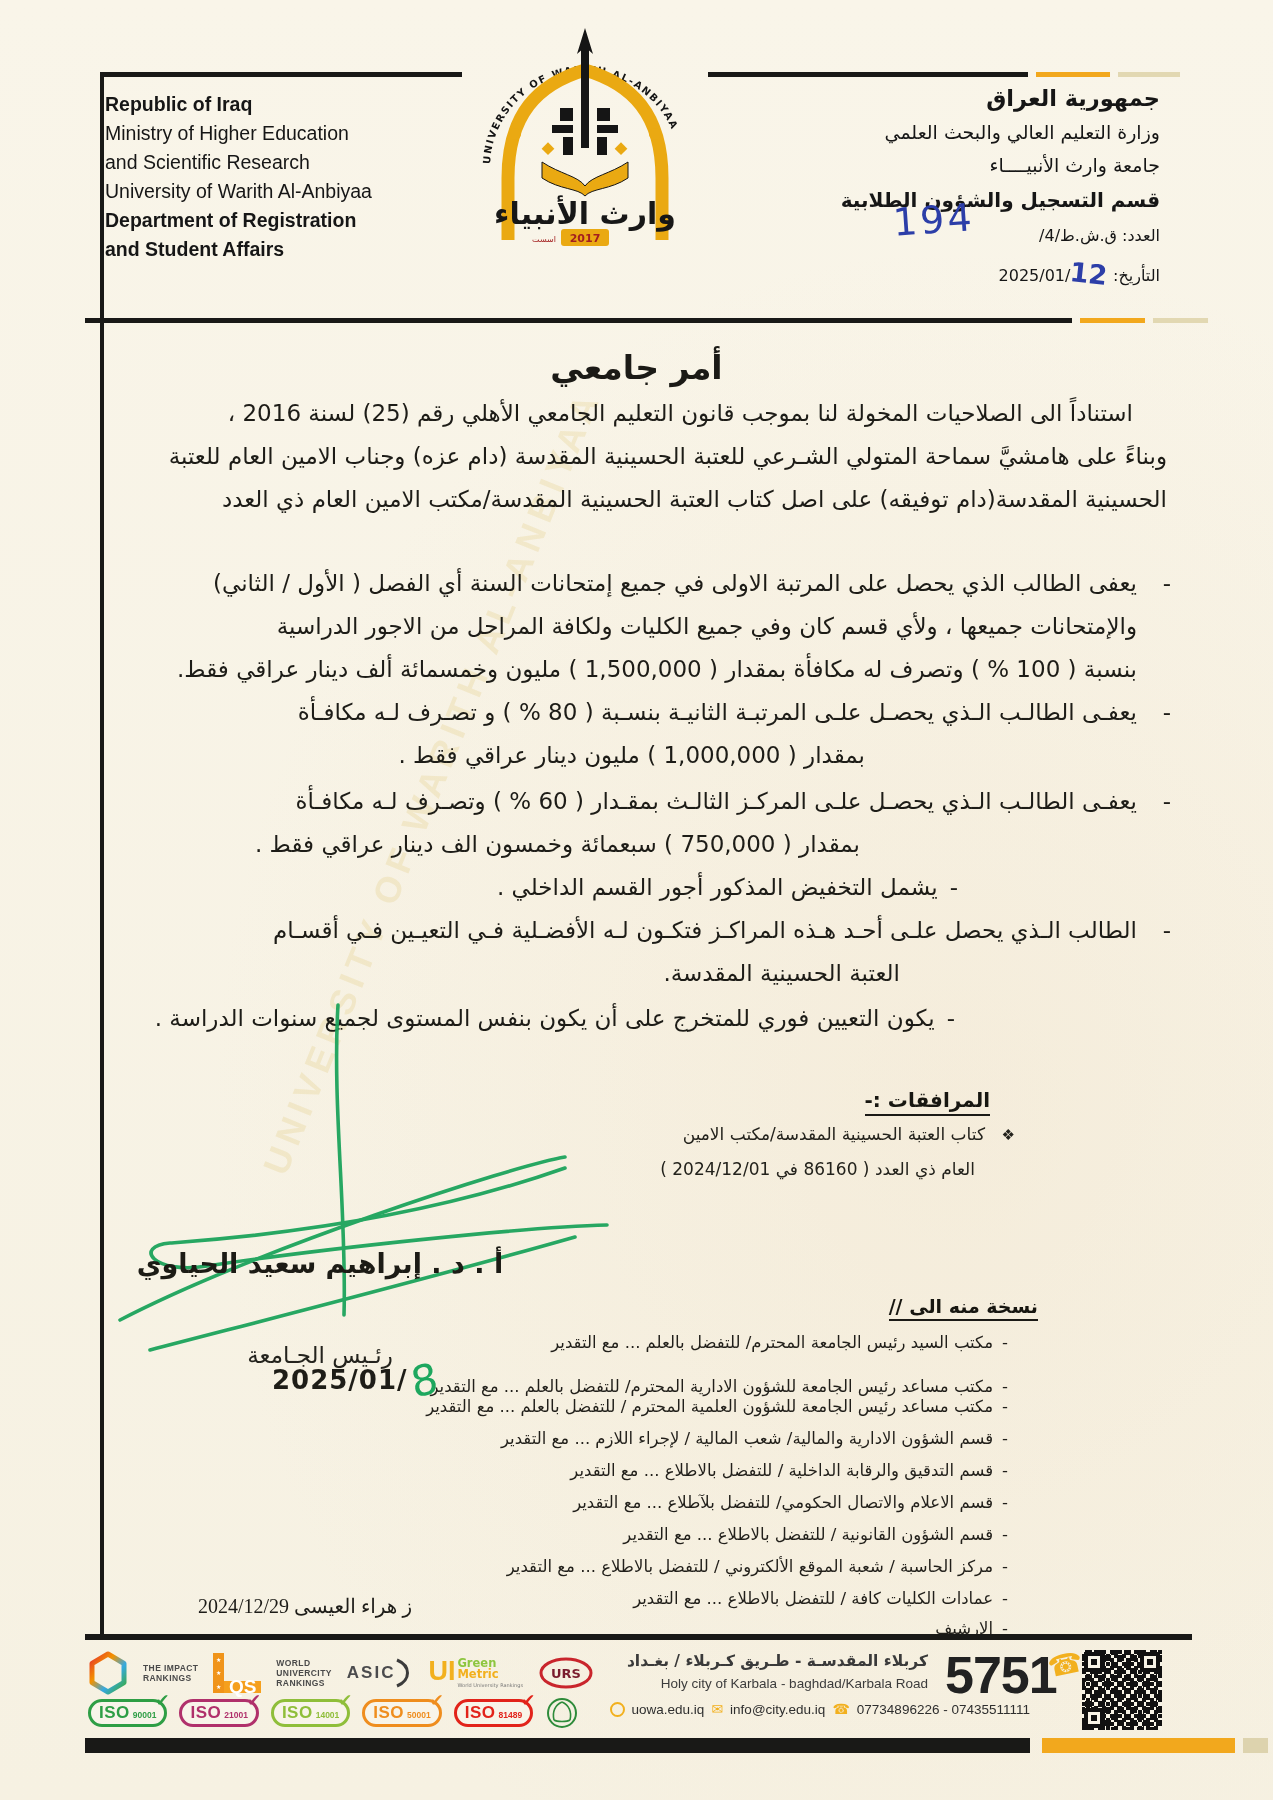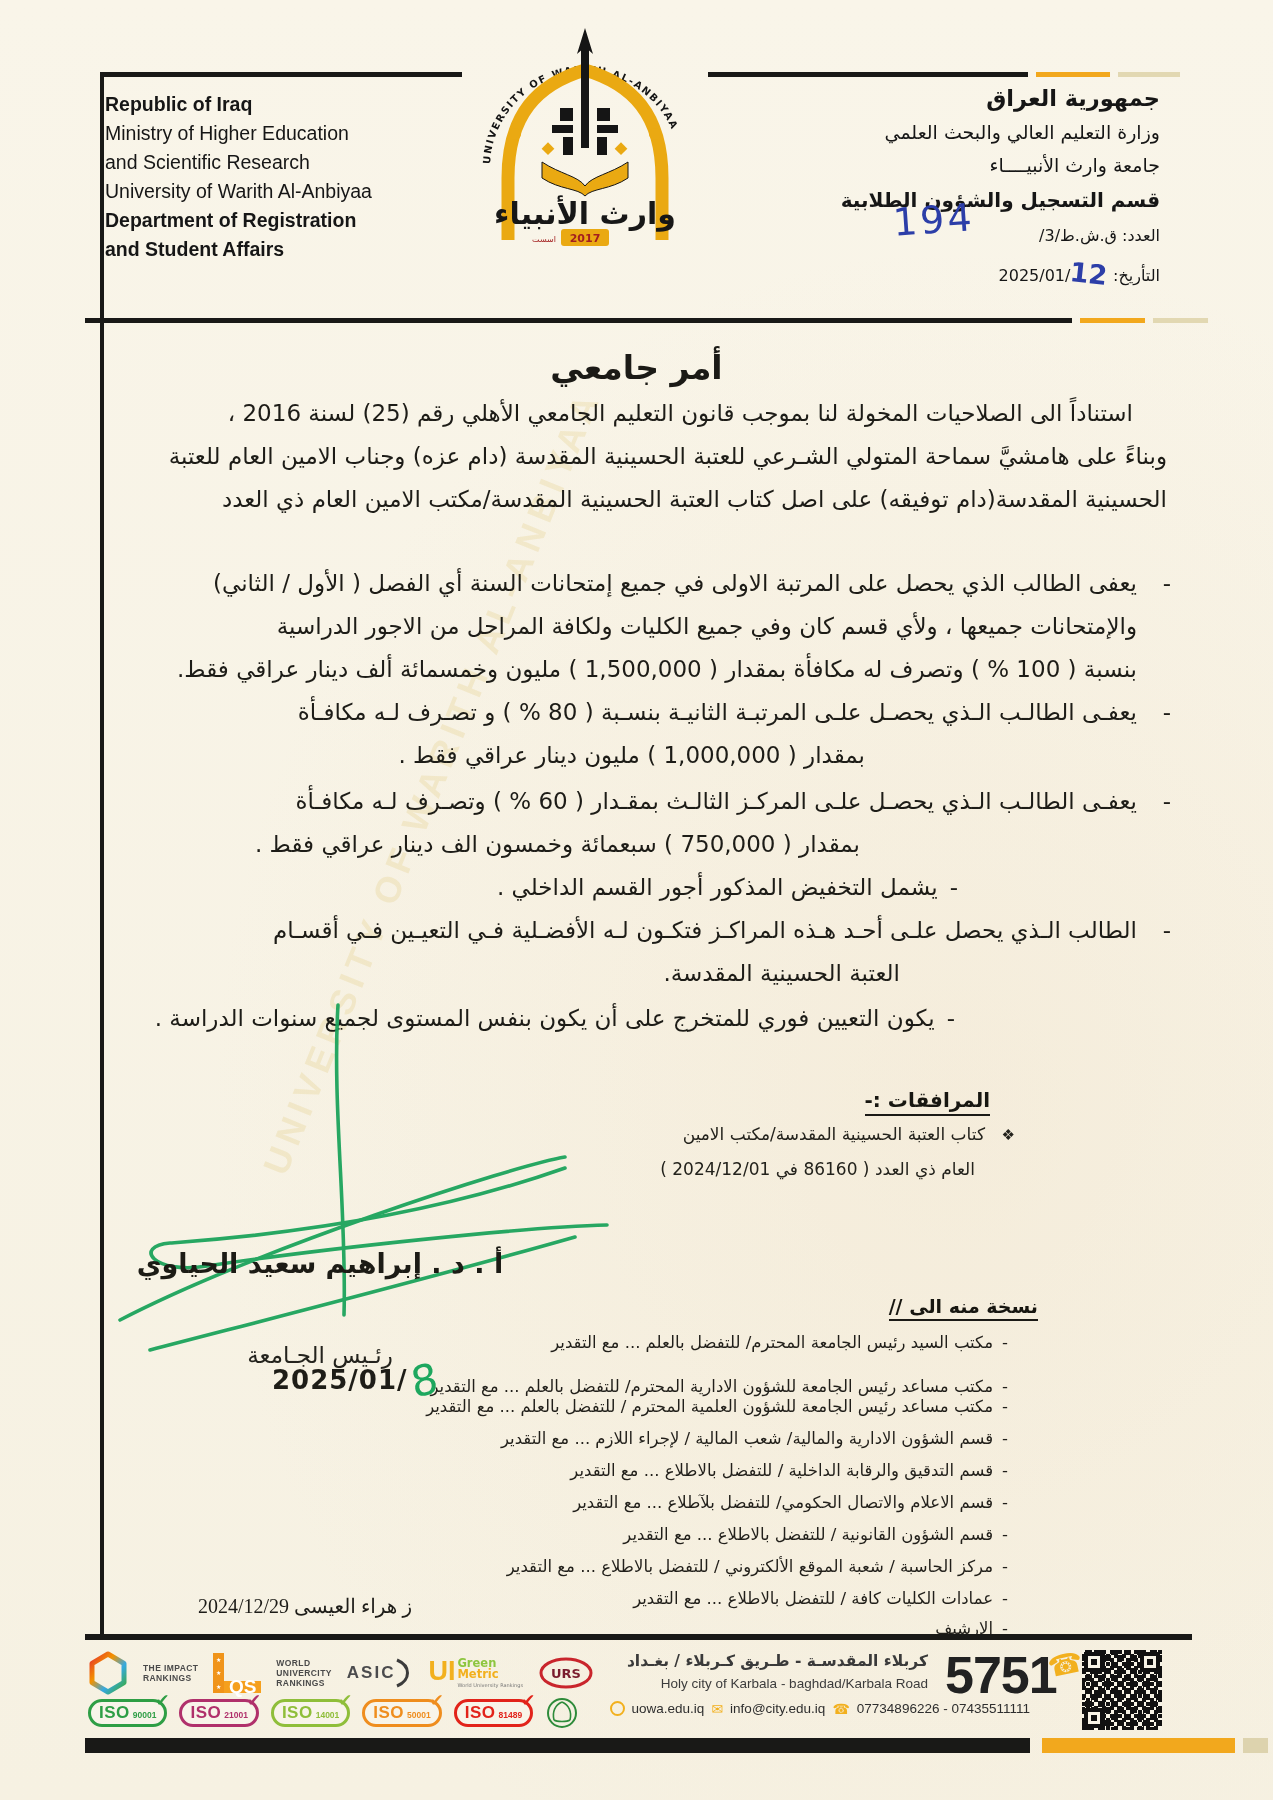--- a/index.html
+++ b/index.html
@@ -79,21 +79,21 @@
   .iso .chk{position:absolute;top:-12px;right:-5px;font-size:17px;}
   .c1{color:#2e9e45;border-color:#2e9e45;}
   .c2{color:#b0306b;border-color:#b0306b;}
   .c3{color:#8fbe3a;border-color:#8fbe3a;}
   .c4{color:#ef8d1e;border-color:#ef8d1e;}
   .c5{color:#e2231a;border-color:#e2231a;}
   .addr-ar{position:absolute;right:345px;top:1652px;direction:rtl;font-size:15.5px;
            font-weight:600;color:#3a3a3a;white-space:nowrap;}
   .addr-en{position:absolute;right:345px;top:1676px;font-family:"Liberation Sans",sans-serif;
            font-size:13.5px;color:#3c3c3c;white-space:nowrap;text-align:right;}
-  .contact{position:absolute;right:243px;top:1701px;display:flex;align-items:flex-start;gap:7px;
+  .contact{position:absolute;right:243px;top:1701px;display:flex;align-items:center;gap:7px;
            font-family:"Liberation Sans",sans-serif;font-size:13.5px;color:#2e2e2e;white-space:nowrap;}
   .ic{color:#f2b01e;font-size:14px;}
   .glb{display:inline-block;width:11px;height:11px;border:2.5px solid #f2b01e;border-radius:50%;}
   .big-phone{position:absolute;left:945px;top:1645px;font-family:"Liberation Sans",sans-serif;
              font-size:52px;font-weight:bold;color:#222;letter-spacing:-1px;}
   .phone-glyph{position:absolute;left:1048px;top:1648px;font-size:28px;color:#f2b01e;transform:rotate(-12deg);}
   .qr{position:absolute;left:1082px;top:1650px;width:80px;height:80px;background:
       repeating-conic-gradient(#111 0% 25%, transparent 0% 50%) 0 0/8px 8px,
       repeating-conic-gradient(#111 0% 25%, transparent 0% 50%) 3px 5px/13px 13px,#f8f4e7;}
   .qr .f{position:absolute;width:20px;height:20px;border:4px solid #111;background:#f8f4e7;box-sizing:border-box;}
@@ -152,21 +152,21 @@
     <rect x="101" y="203" width="48" height="17" rx="3" fill="#eaa912"></rect>
     <text x="125" y="216" text-anchor="middle" font-size="11" font-weight="bold" fill="#a31f1f">2017</text>
     <text x="96" y="216" text-anchor="end" font-size="8" fill="#a31f1f">اسست</text>
   </svg>
 
   <div class="arh" style="right:113px;top:85px;font-size:22.5px;font-weight:bold;">جمهورية العراق</div>
   <div class="arh" style="right:113px;top:121px;font-size:19px;">وزارة التعليم العالي والبحث العلمي</div>
   <div class="arh" style="right:113px;top:154px;font-size:19px;">جامعة وارث الأنبيــــاء</div>
   <div class="arh" style="right:113px;top:188px;font-size:20px;font-weight:bold;">قسم التسجيل والشؤون الطلابية</div>
   <div class="arh" style="right:113px;top:226px;font-size:16px;">
-    <span>العدد: ق.ش.ط/3/</span>
+    <span>العدد: ق.ش.ط/4/</span>
   </div>
   <div class="blue194">194</div>
   <div class="arh" style="right:113px;top:256px;font-size:16px;">
     <span>التأريخ:</span>
     <bdo dir="ltr"><span>2025/01/</span><span class="hw-blue blue12">12</span></bdo>
   </div>
 
   <div class="title">أمر جامعي</div>
 
   <div class="bl" style="top:400px;right:140px;">استناداً الى الصلاحيات المخولة  لنا  بموجب قانون التعليم الجامعي الأهلي رقم (25)  لسنة 2016 ،</div>

